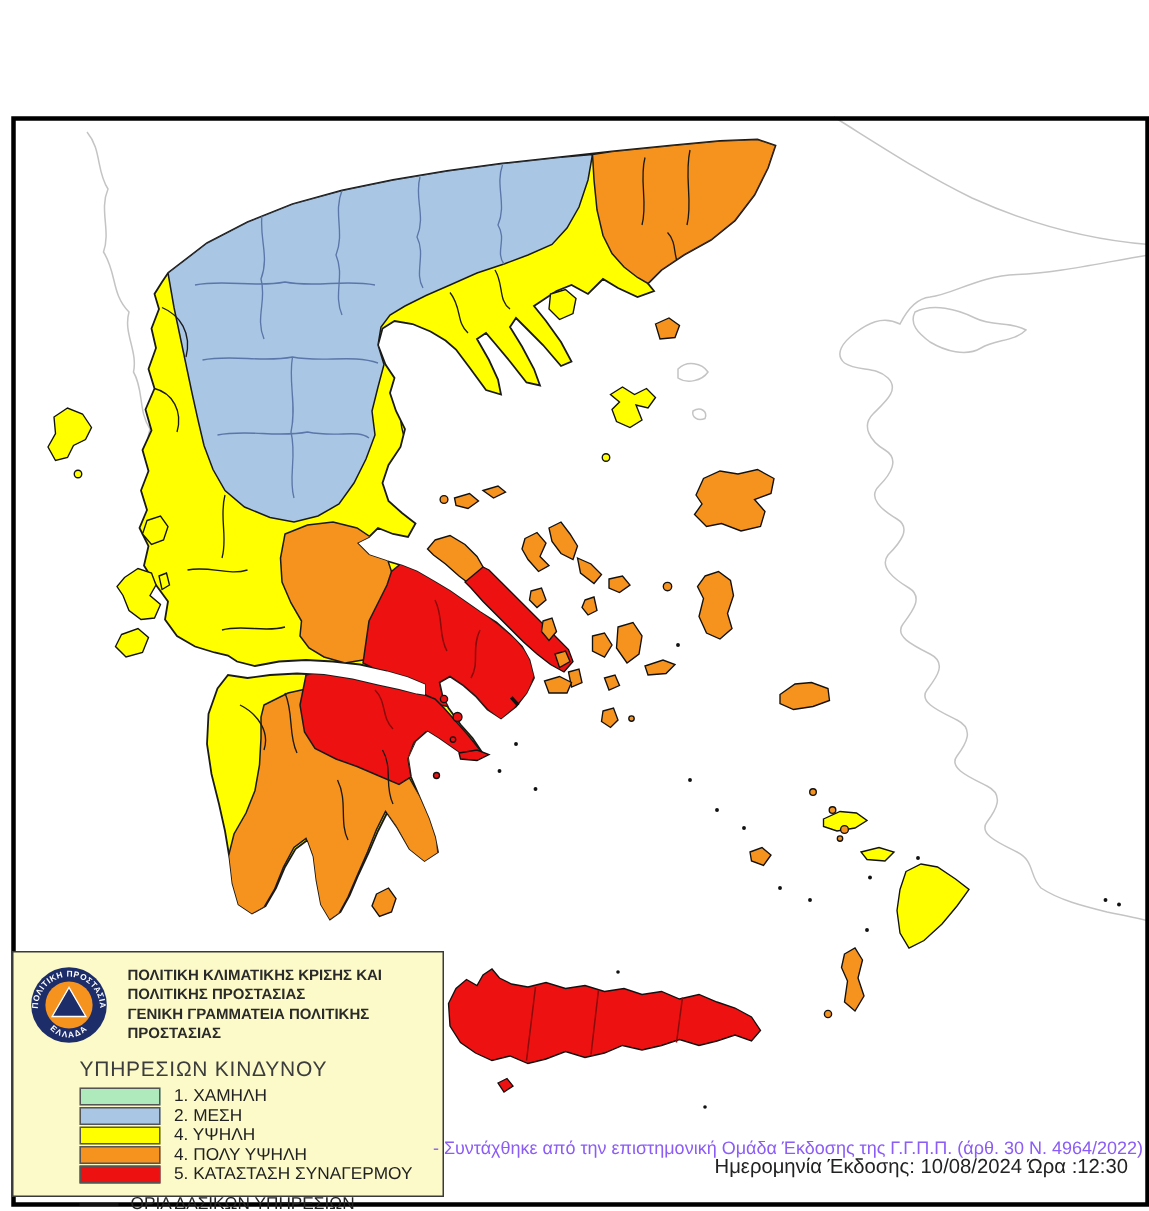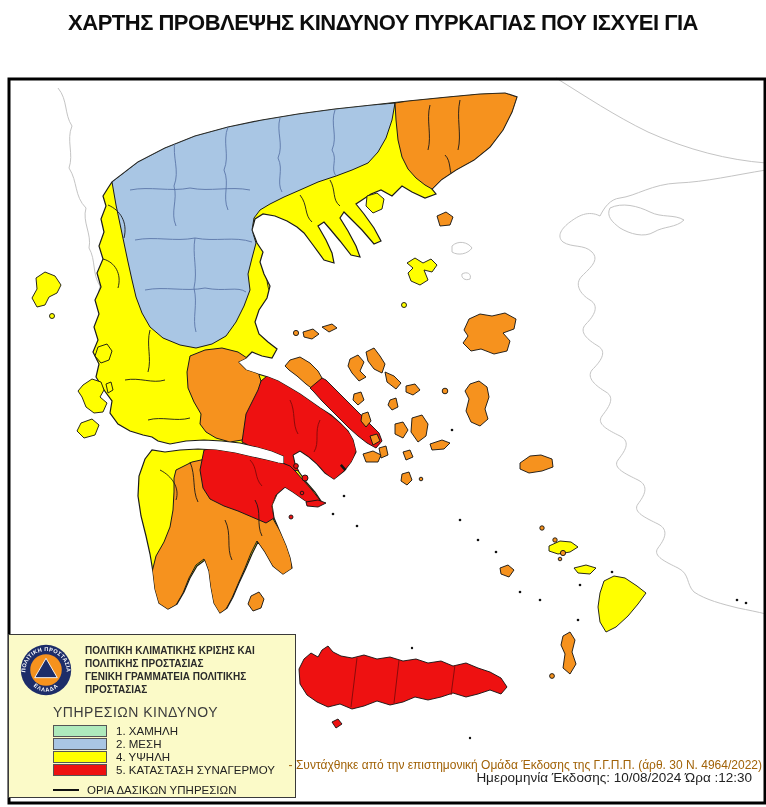--- a/index.html
+++ b/index.html
@@ -22,21 +22,21 @@
   .legend-heading{margin:7px 0 5px 36px;font-size:14px;color:#3c3c3c;letter-spacing:0.5px;}
   .cat-rows{margin-left:36px;}
   .cat-row{display:flex;margin-bottom:1px;}
   .swatch{display:inline-block;width:52px;height:10px;border:1px solid #555;}
   .cat-label{margin-left:9px;font-size:11.5px;color:#222;}
   .boundary-row{display:flex;align-items:center;margin:8px 0 0 36px;}
   .bline{display:inline-block;width:26px;height:0;border-top:2px solid #111;}
   .boundary-label{margin-left:8px;font-size:11.5px;color:#222;}
 
   .footer-issue{position:absolute;top:770px;right:14px;font-size:13.5px;color:#222;}
-  .footer-credit{position:absolute;top:758px;right:4px;font-size:12px;color:#a16207;}
+  .footer-credit{position:absolute;top:758px;right:4px;font-size:12px;color:#8b5cf6;}
 
   
   .coast{stroke:#1a1a1a;stroke-width:1.2;}
   .reg{stroke:#1a1a1a;stroke-width:1;}
   .isl{stroke:#111;stroke-width:0.9;}
   .blue-line{fill:none;stroke:#5b76a8;stroke-width:0.9;}
   .blk-line{fill:none;stroke:#1a1a1a;stroke-width:0.9;}
   .red-line{fill:none;stroke:#8a0b0b;stroke-width:1;}
   .gray-line{fill:none;stroke-width:1;}
 </style>
@@ -223,21 +223,20 @@
     <circle cx="285" cy="636" r="1.3"></circle>
       <circle cx="412" cy="648" r="1.2"></circle>
     <circle cx="470" cy="738" r="1.2"></circle>
     <rect x="340" y="466" width="7" height="2.4" transform="rotate(48 343 467)"></rect>
   </g>
 
   <rect x="9" y="79" width="756" height="724" fill="none" stroke-width="3" stroke="#000000"></rect>
 </svg>
 
 <div class="title-block">
-  <div class="title-line1">ΧΑΡΤΗΣ ΠΡΟΒΛΕΨΗΣ ΚΙΝΔΥΝΟΥ ΠΥΡΚΑΓΙΑΣ ΠΟΥ ΙΣΧΥΕΙ ΓΙΑ</div>
 </div>
 
 <div class="legend-box" style="background-color: rgb(251, 250, 200);">
   <div class="legend-top">
     <svg class="legend-logo" width="54" height="54" viewBox="0 0 60 60">
       <circle cx="30" cy="30" r="28" fill="#1d2d69"></circle>
       <circle cx="30" cy="30" r="17.5" fill="#f6921e"></circle>
       <defs>
         <path id="arcT" d="M 7,32 A 23,23 0 0 1 53,32"></path>
         <path id="arcB" d="M 11,35 A 19,19 0 0 0 49,35"></path>
@@ -266,20 +265,24 @@
     </div>
     <div class="cat-row">
       <span class="swatch" style="background-color: rgb(169, 198, 228);"></span>
       <span class="cat-label">2. ΜΕΣΗ</span>
     </div>
     <div class="cat-row">
       <span class="swatch" style="background-color: rgb(255, 255, 0);"></span>
       <span class="cat-label">4. ΥΨΗΛΗ</span>
     </div>
     <div class="cat-row">
+      <span class="swatch" style="background-color: rgb(246, 146, 30);"></span>
+      <span class="cat-label">4. ΠΟΛΥ ΥΨΗΛΗ</span>
+    </div>
+    <div class="cat-row">
       <span class="swatch" style="background-color: rgb(238, 17, 17);"></span>
       <span class="cat-label">5. ΚΑΤΑΣΤΑΣΗ ΣΥΝΑΓΕΡΜΟΥ</span>
     </div>
   </div>
 
   <div class="boundary-row">
     <span class="bline"></span>
     <span class="boundary-label">ΟΡΙΑ ΔΑΣΙΚΩΝ ΥΠΗΡΕΣΙΩΝ</span>
   </div>
 </div>

